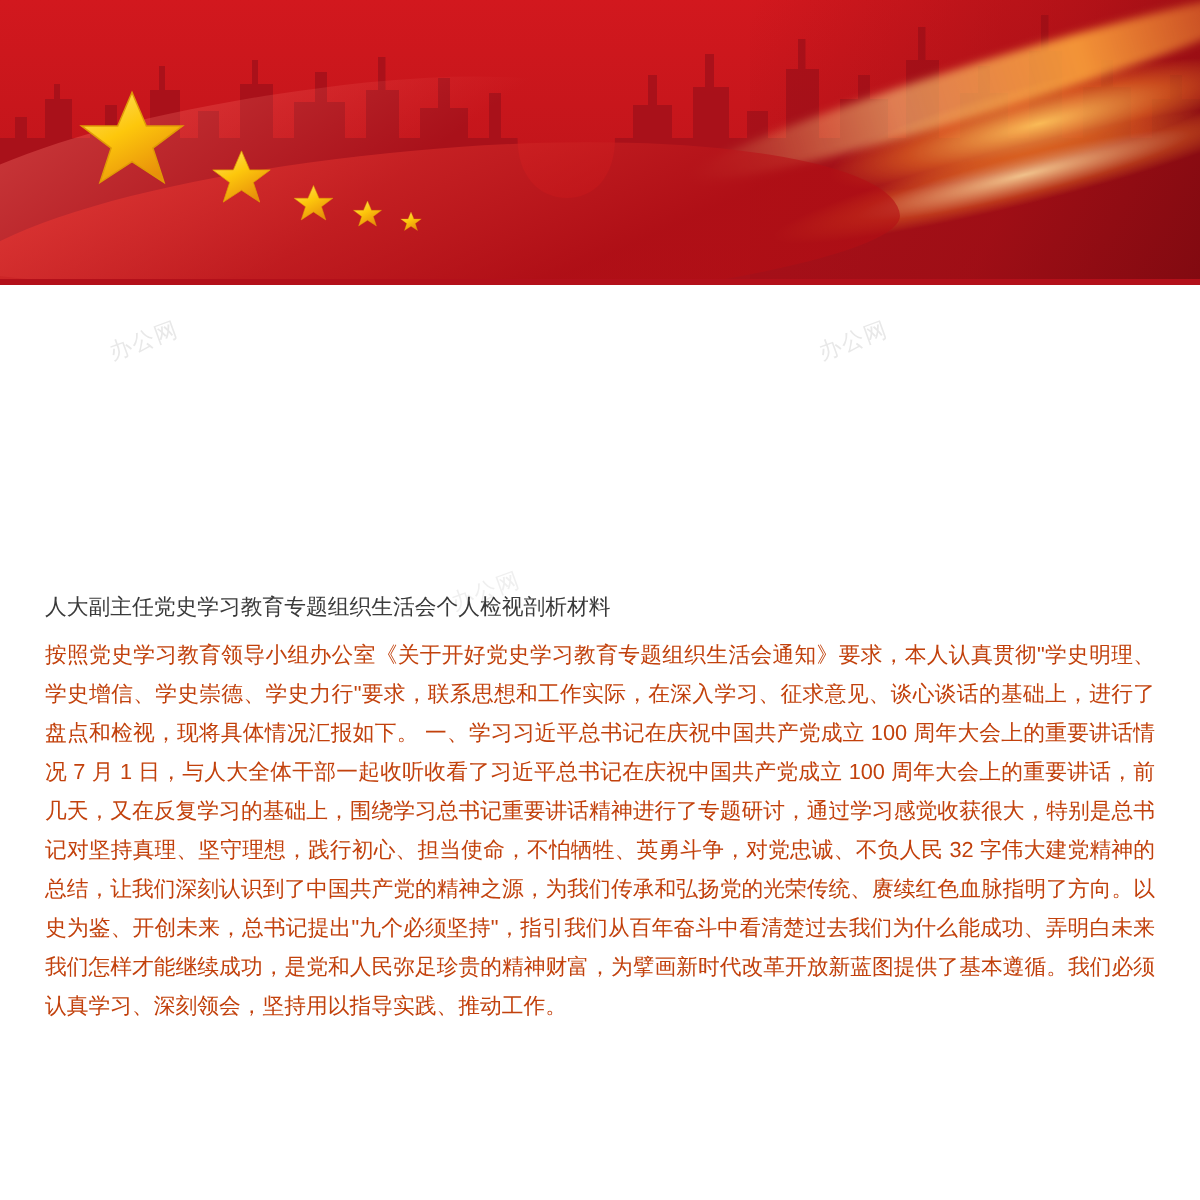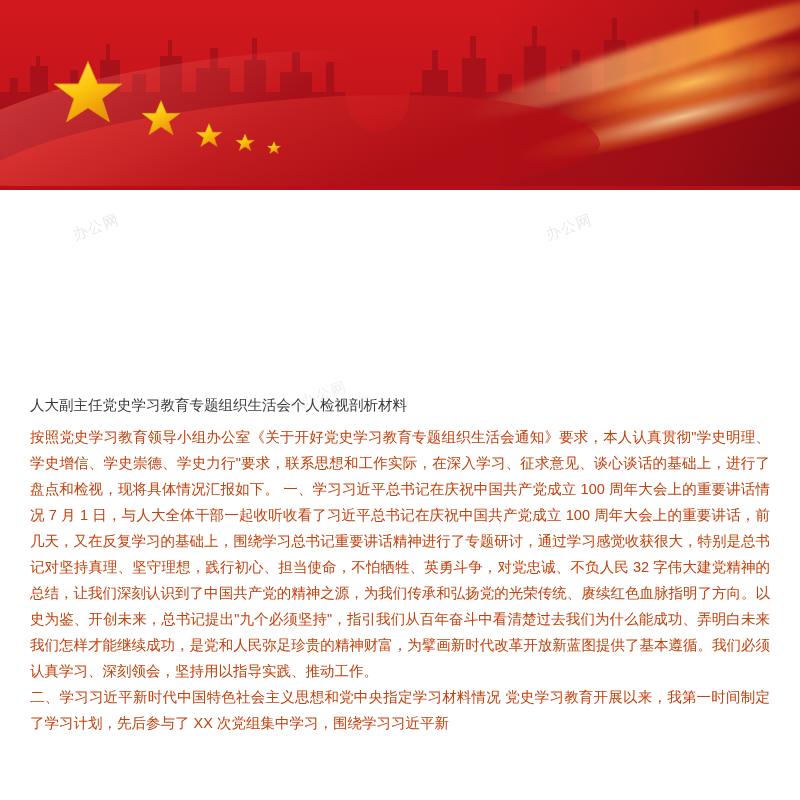--- a/index.html
+++ b/index.html
@@ -194,14 +194,13 @@
   <div class="banner-bottom-line"></div>
 </div>
 
 <div class="watermark wm1">办公网</div>
 <div class="watermark wm2">办公网</div>
 <div class="watermark wm3">办公网</div>
 
 <div class="doc">
   <div class="doc-title">人大副主任党史学习教育专题组织生活会个人检视剖析材料</div>
   <p class="doc-p">按照党史学习教育领导小组办公室《关于开好党史学习教育专题组织生活会通知》要求，本人认真贯彻"学史明理、学史增信、学史崇德、学史力行"要求，联系思想和工作实际，在深入学习、征求意见、谈心谈话的基础上，进行了盘点和检视，现将具体情况汇报如下。 一、学习习近平总书记在庆祝中国共产党成立 100 周年大会上的重要讲话情况 7 月 1 日，与人大全体干部一起收听收看了习近平总书记在庆祝中国共产党成立 100 周年大会上的重要讲话，前几天，又在反复学习的基础上，围绕学习总书记重要讲话精神进行了专题研讨，通过学习感觉收获很大，特别是总书记对坚持真理、坚守理想，践行初心、担当使命，不怕牺牲、英勇斗争，对党忠诚、不负人民 32 字伟大建党精神的总结，让我们深刻认识到了中国共产党的精神之源，为我们传承和弘扬党的光荣传统、赓续红色血脉指明了方向。以史为鉴、开创未来，总书记提出"九个必须坚持"，指引我们从百年奋斗中看清楚过去我们为什么能成功、弄明白未来我们怎样才能继续成功，是党和人民弥足珍贵的精神财富，为擘画新时代改革开放新蓝图提供了基本遵循。我们必须认真学习、深刻领会，坚持用以指导实践、推动工作。</p>
-  <p class="doc-p">二、学习习近平新时代中国特色社会主义思想和党中央指定学习材料情况 党史学习教育开展以来，我第一时间制定了学习计划，先后参与了 XX 次党组集中学习，围绕学习习近平新</p>
 </div>
 
 </body></html>

